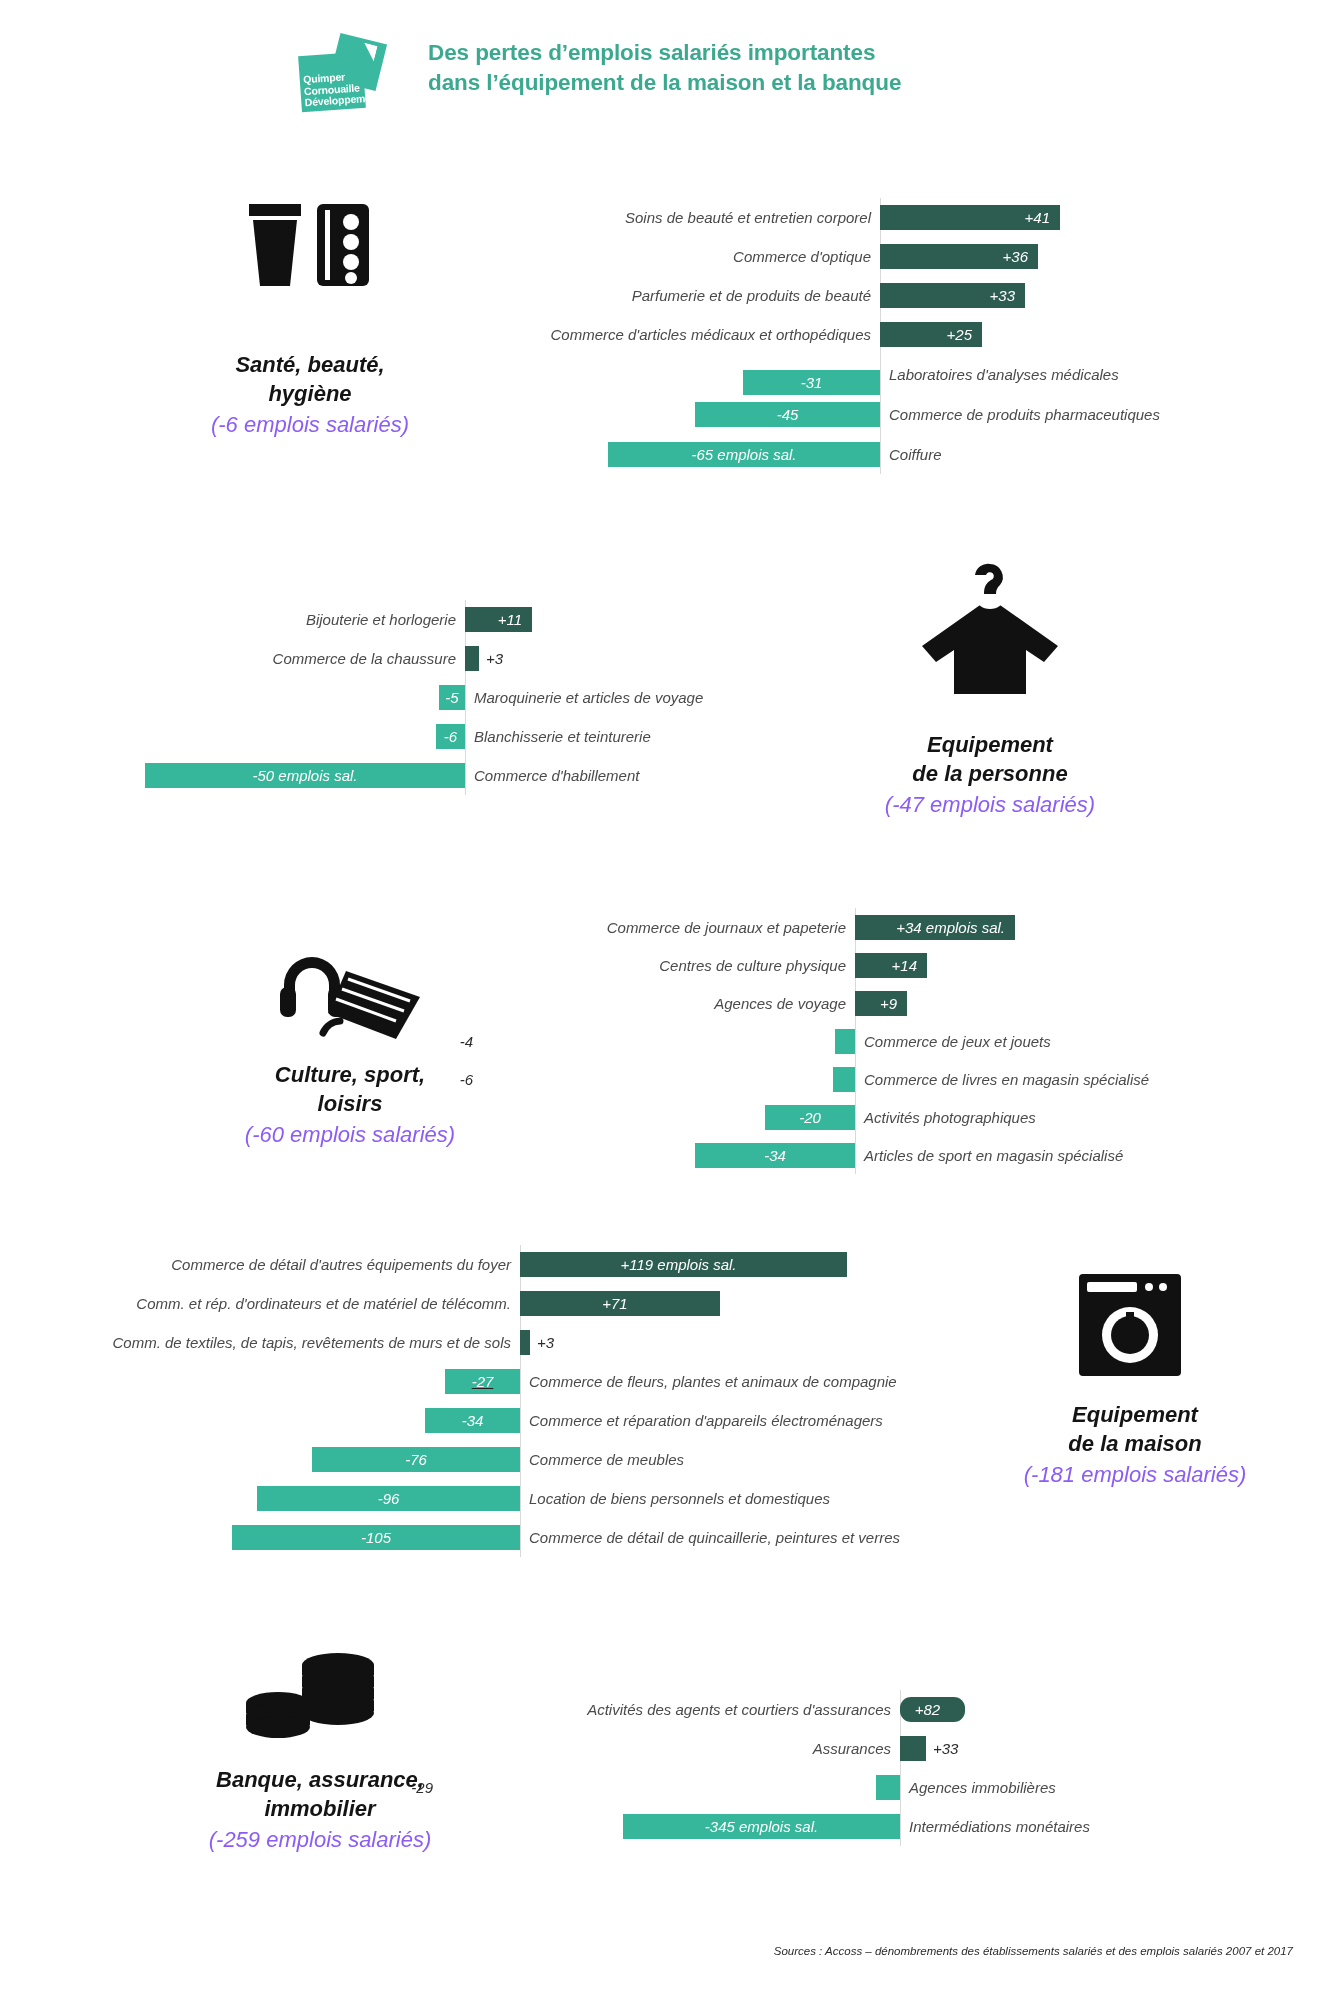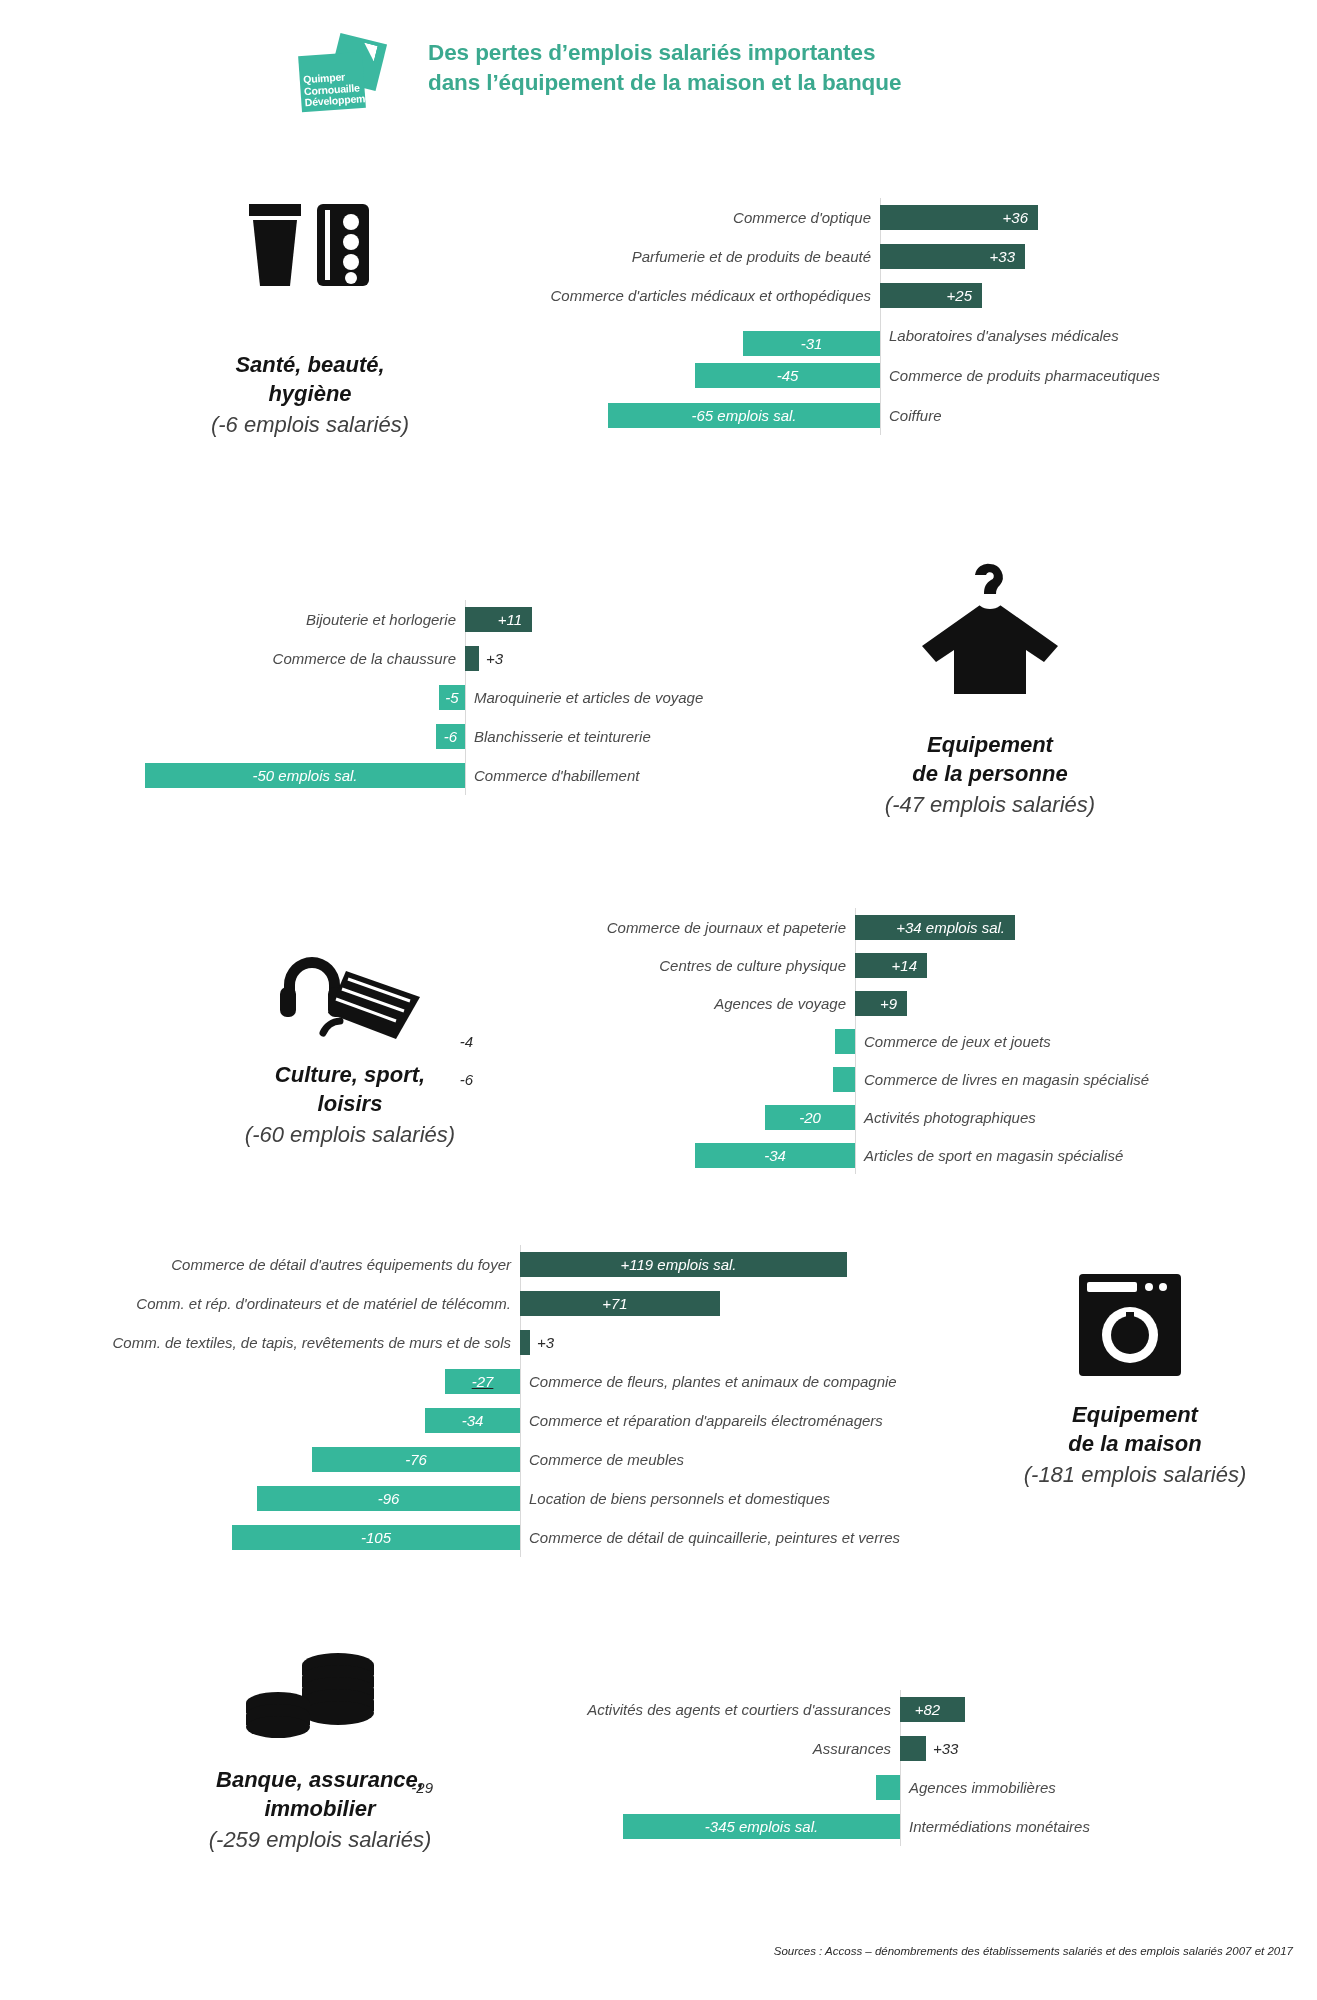--- a/index.html
+++ b/index.html
@@ -34,21 +34,21 @@
     color: #ffffff; font-size: 10.5px; line-height: 11.5px; font-weight: 600;
     letter-spacing: -0.2px;
   }
   .title { font-size: 22.5px; line-height: 30px; font-weight: bold; color: #3ba98f; letter-spacing: -0.1px; }
 
   
   .section { position: absolute; }
 
   .cat-block { position: absolute; text-align: center; }
   .cat-name { font-size: 22px; line-height: 29px; font-weight: bold; font-style: italic; color: #141414; }
-  .cat-total { font-size: 22px; line-height: 29px; font-style: italic; color: #404040; margin-top: 2px; }
+  .cat-total { font-size: 22px; line-height: 29px; font-style: italic; color: #8b5cf6; margin-top: 2px; }
 
   
   .chart { position: absolute; }
   .row { position: relative; display: flex; align-items: center; width: 100%; }
   .axis-line { position: absolute; top: 0; bottom: 0; width: 1px; background: #d9d9d9; }
 
   .side { display: flex; align-items: center; font-size: 15px; font-style: italic; color: #4a4a4a; white-space: nowrap; }
   .side.left  { justify-content: flex-end;  padding-right: 9px; }
   .side.right { justify-content: flex-start; padding-left: 9px; }
 
@@ -109,20 +109,28 @@
 
     <div class="cat-block" style="left:170px; top:350px; width:280px;">
       <div class="cat-name">Santé, beauté,</div>
       <div class="cat-name">hygiène</div>
       <div class="cat-total">(-6 emplois salariés)</div>
     </div>
 
     <div class="chart" style="left:430px; top:198px; width:880px;">
       <div class="axis-line" style="left:450px;"></div>
 
+      <div class="row" style="height:39px;">
+        <div class="side left" style="width:450px;">Soins de beauté et entretien corporel</div>
+        <div class="barwrap pos" style="width:430px;">
+          <div class="bar pos" style="width:180px;">
+            <span class="val">+41</span>
+          </div>
+        </div>
+      </div>
       <div class="row" style="height:39px;">
         <div class="side left" style="width:450px;">Commerce d'optique</div>
         <div class="barwrap pos" style="width:430px;">
           <div class="bar pos" style="width:158px;">
             <span class="val">+36</span>
           </div>
         </div>
       </div>
       <div class="row" style="height:39px;">
         <div class="side left" style="width:450px;">Parfumerie et de produits de beauté</div>
@@ -428,21 +436,21 @@
       <div class="cat-name">immobilier</div>
       <div class="cat-total">(-259 emplois salariés)</div>
     </div>
 
     <div class="chart" style="left:440px; top:1690px; width:760px;">
       <div class="axis-line" style="left:460px;"></div>
 
       <div class="row" style="height:39px;">
         <div class="side left" style="width:460px;">Activités des agents et courtiers d'assurances</div>
         <div class="barwrap pos" style="width:300px;">
-          <div class="bar pos" style="width:65px;">
+          <div class="bar pos" style="width:65px;border-radius:11px;">
             <span class="val" style="margin:0 auto;">+82</span>
           </div>
         </div>
       </div>
       <div class="row" style="height:39px;">
         <div class="side left" style="width:460px;">Assurances</div>
         <div class="barwrap pos" style="width:300px;">
           <div class="bar pos" style="width:26px;"></div>
           <span class="valout">+33</span>
         </div>

